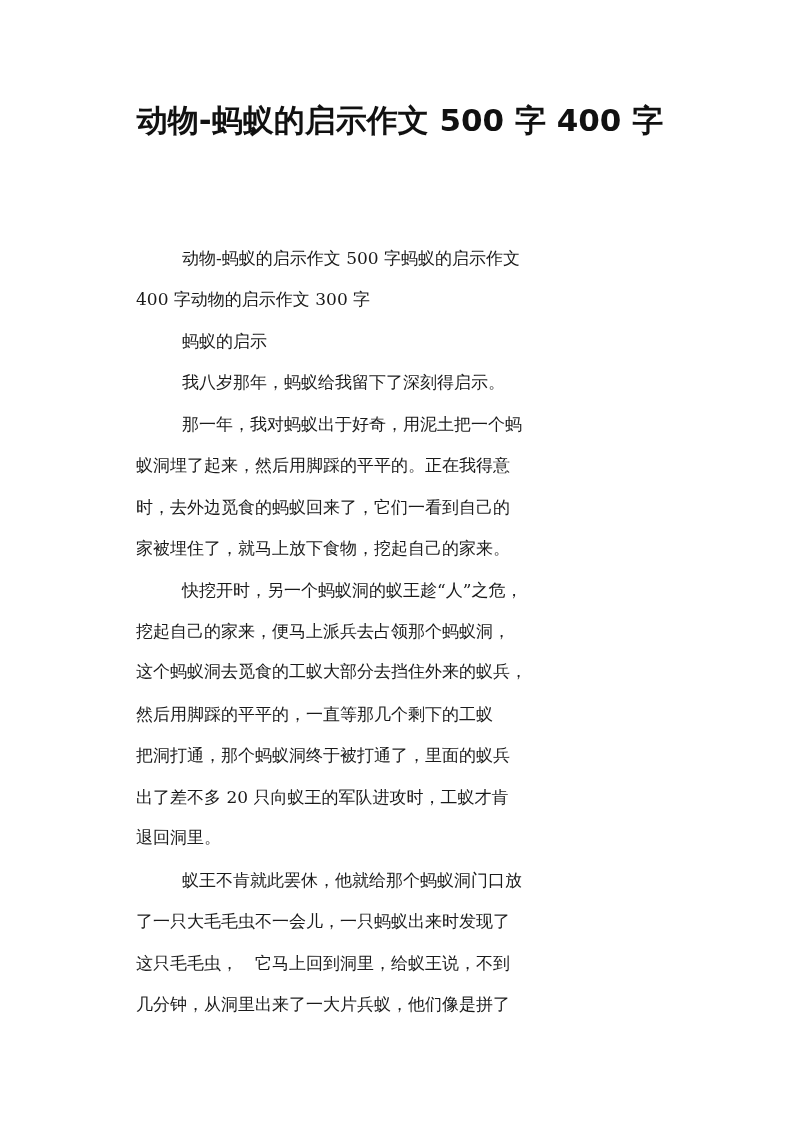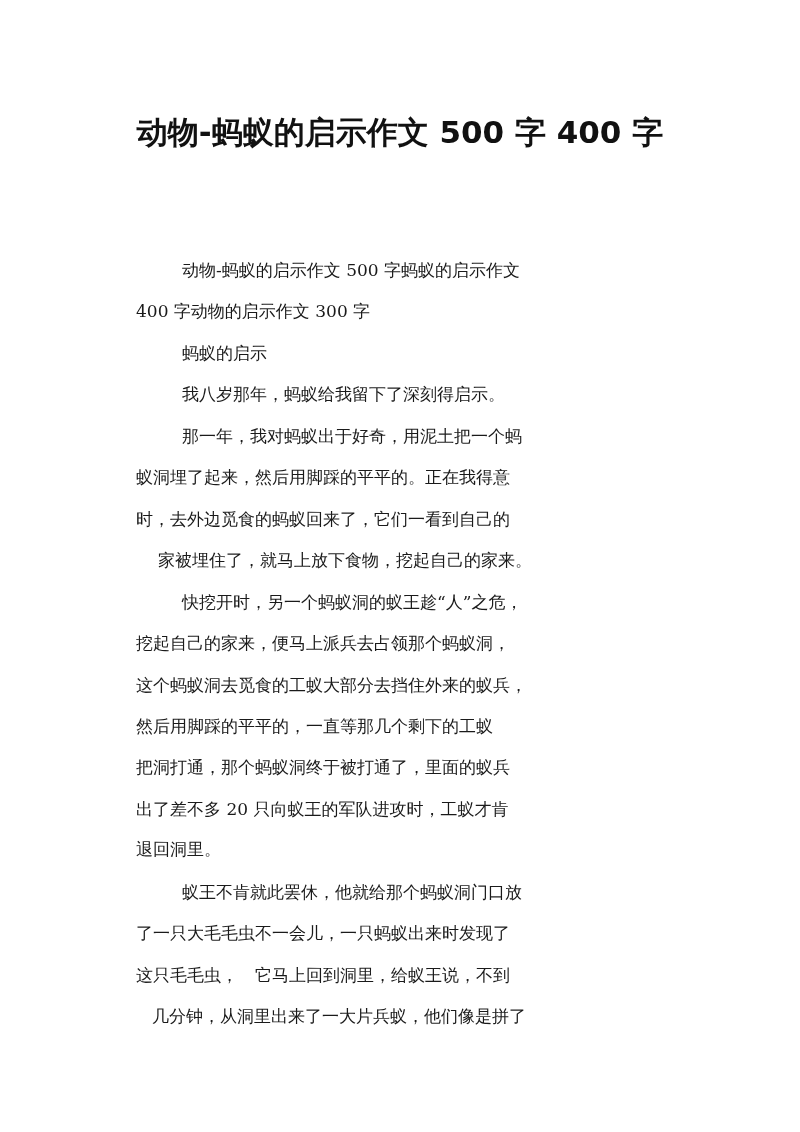--- a/index.html
+++ b/index.html
@@ -1,17 +1,17 @@
 <!DOCTYPE html>
 <html><head>
 <meta charset="utf-8">
 <style>
   html, body { margin: 0; padding: 0; background: #ffffff; }
   body { width: 800px; height: 1132px; position: relative; overflow: hidden; }
-  .page { position: absolute; left: 0; top: 12px; width: 800px; height: 849px; background: #fff; }
+  .page { position: absolute; left: 0; top: 0; width: 800px; height: 849px; background: #fff; }
   .title {
     position: absolute; left: 0; width: 800px; text-align: center;
     font-family: "DejaVu Sans", "Liberation Sans", sans-serif;
     font-weight: bold; font-size: 31px; color: #111; line-height: 44px;
     letter-spacing: 0px;
   }
   .t1 { top: 98px; }
   .t2 { top: 139px; }
   .line {
     position: absolute; left: 136px; white-space: pre;
@@ -26,26 +26,26 @@
   <div class="title t1">动物-蚂蚁的启示作文 500 字 400 字</div>
 
   <div id="body">
       <div class="line" style="top: 243px; left: 182px;">动物-蚂蚁的启示作文 500 字蚂蚁的启示作文</div>
       <div class="line" style="top: 284.45px; left: 136px;">400 字动物的启示作文 300 字</div>
       <div class="line" style="top: 325.9px; left: 182px;">蚂蚁的启示</div>
       <div class="line" style="top: 367.35px; left: 182px;">我八岁那年，蚂蚁给我留下了深刻得启示。</div>
       <div class="line" style="top: 408.8px; left: 182px;">那一年，我对蚂蚁出于好奇，用泥土把一个蚂</div>
       <div class="line" style="top: 450.25px; left: 136px;">蚁洞埋了起来，然后用脚踩的平平的。正在我得意</div>
       <div class="line" style="top: 491.7px; left: 136px;">时，去外边觅食的蚂蚁回来了，它们一看到自己的</div>
-      <div class="line" style="top: 533.15px; left: 136px; margin-left: 22px;">家被埋住了，就马上放下食物，挖起自己的家来。</div>
+      <div class="line" style="top: 533.15px; left: 136px;">家被埋住了，就马上放下食物，挖起自己的家来。</div>
       <div class="line" style="top: 574.6px; left: 182px;">快挖开时，另一个蚂蚁洞的蚁王趁“人”之危，</div>
       <div class="line" style="top: 616.05px; left: 136px;">挖起自己的家来，便马上派兵去占领那个蚂蚁洞，</div>
-      <div class="line" style="top: 657.5px; left: 136px;">这个蚂蚁洞去觅食的工蚁大部分去挡住外来的蚁兵，</div>
+      <div class="line" style="top: 657.5px; left: 136px; font-family: Liberation Mono, monospace;">这个蚂蚁洞去觅食的工蚁大部分去挡住外来的蚁兵，</div>
       <div class="line" style="top: 698.95px; left: 136px;">然后用脚踩的平平的，一直等那几个剩下的工蚁</div>
       <div class="line" style="top: 740.4px; left: 136px;">把洞打通，那个蚂蚁洞终于被打通了，里面的蚁兵</div>
       <div class="line" style="top: 781.85px; left: 136px;">出了差不多 20 只向蚁王的军队进攻时，工蚁才肯</div>
       <div class="line" style="top: 823.3px; left: 136px; font-family: Liberation Serif, serif;">退回洞里。</div>
       <div class="line" style="top: 864.75px; left: 182px;">蚁王不肯就此罢休，他就给那个蚂蚁洞门口放</div>
       <div class="line" style="top: 906.2px; left: 136px;">了一只大毛毛虫不一会儿，一只蚂蚁出来时发现了</div>
       <div class="line" style="top: 947.65px; left: 136px;">这只毛毛虫，　它马上回到洞里，给蚁王说，不到</div>
-      <div class="line" style="top: 989.1px; left: 136px; margin-left: 16px;">几分钟，从洞里出来了一大片兵蚁，他们像是拼了</div>
+      <div class="line" style="top: 989.1px; left: 136px;">几分钟，从洞里出来了一大片兵蚁，他们像是拼了</div>
     </div>
 </div>
 
 </body></html>

